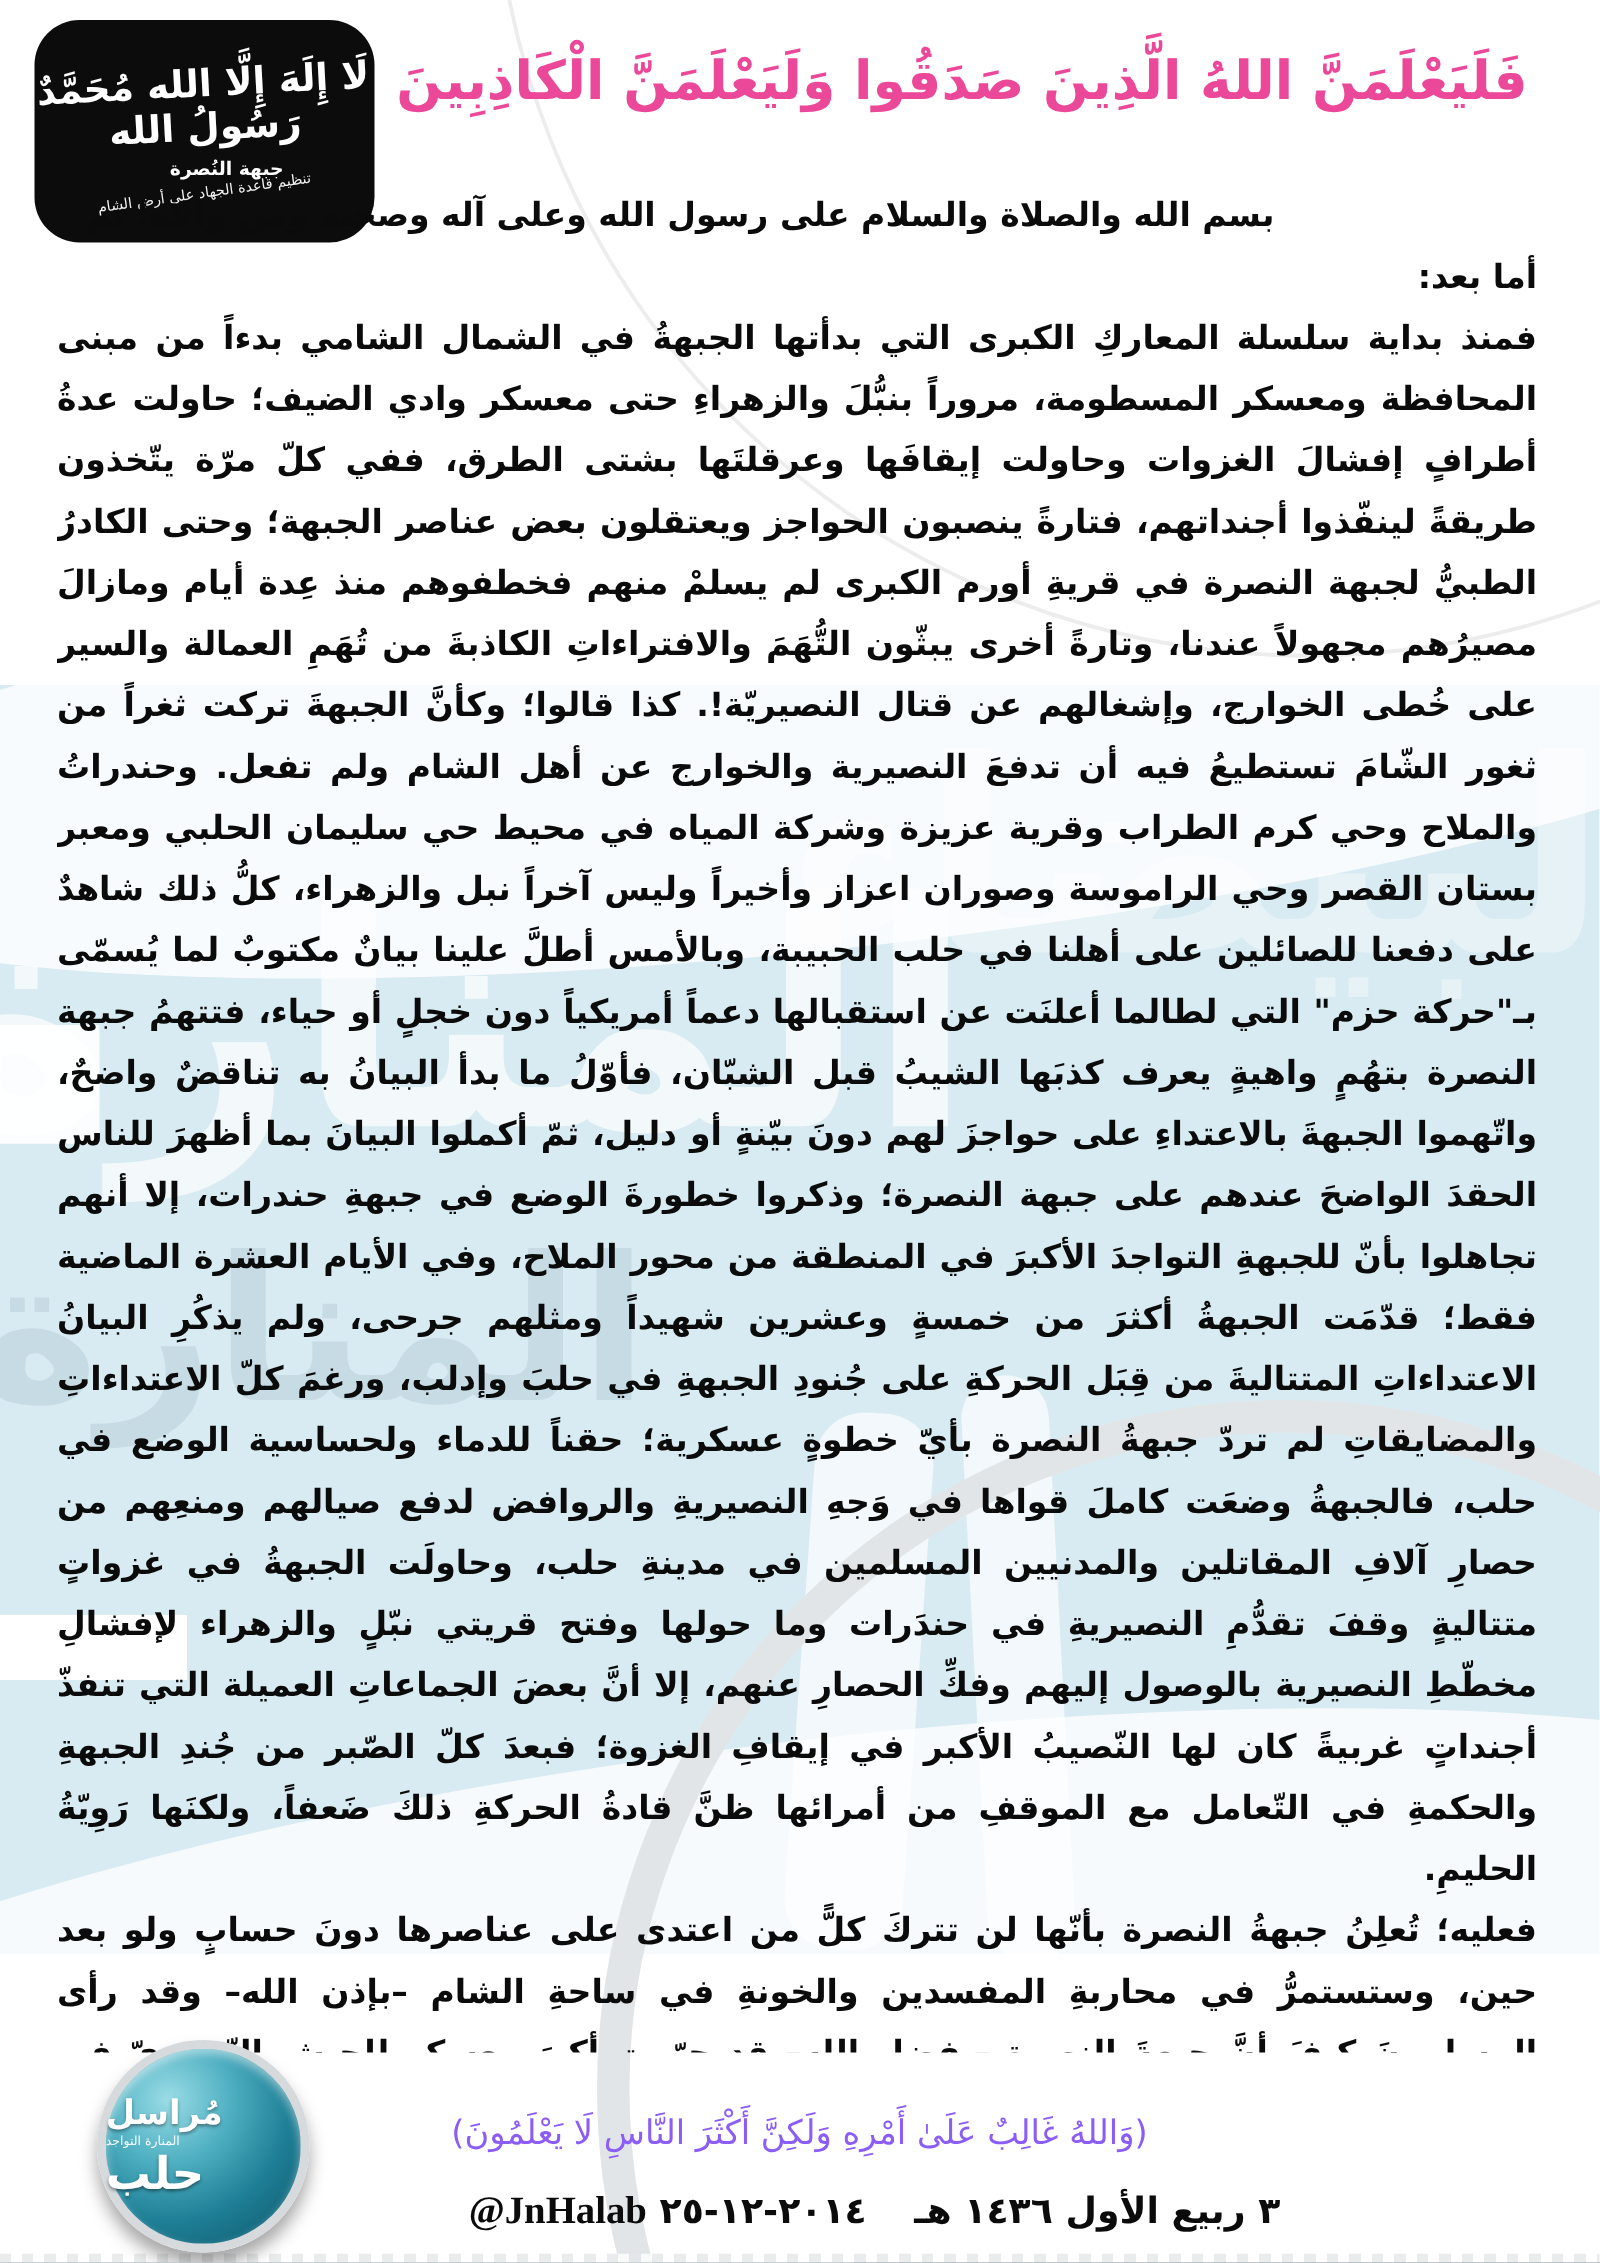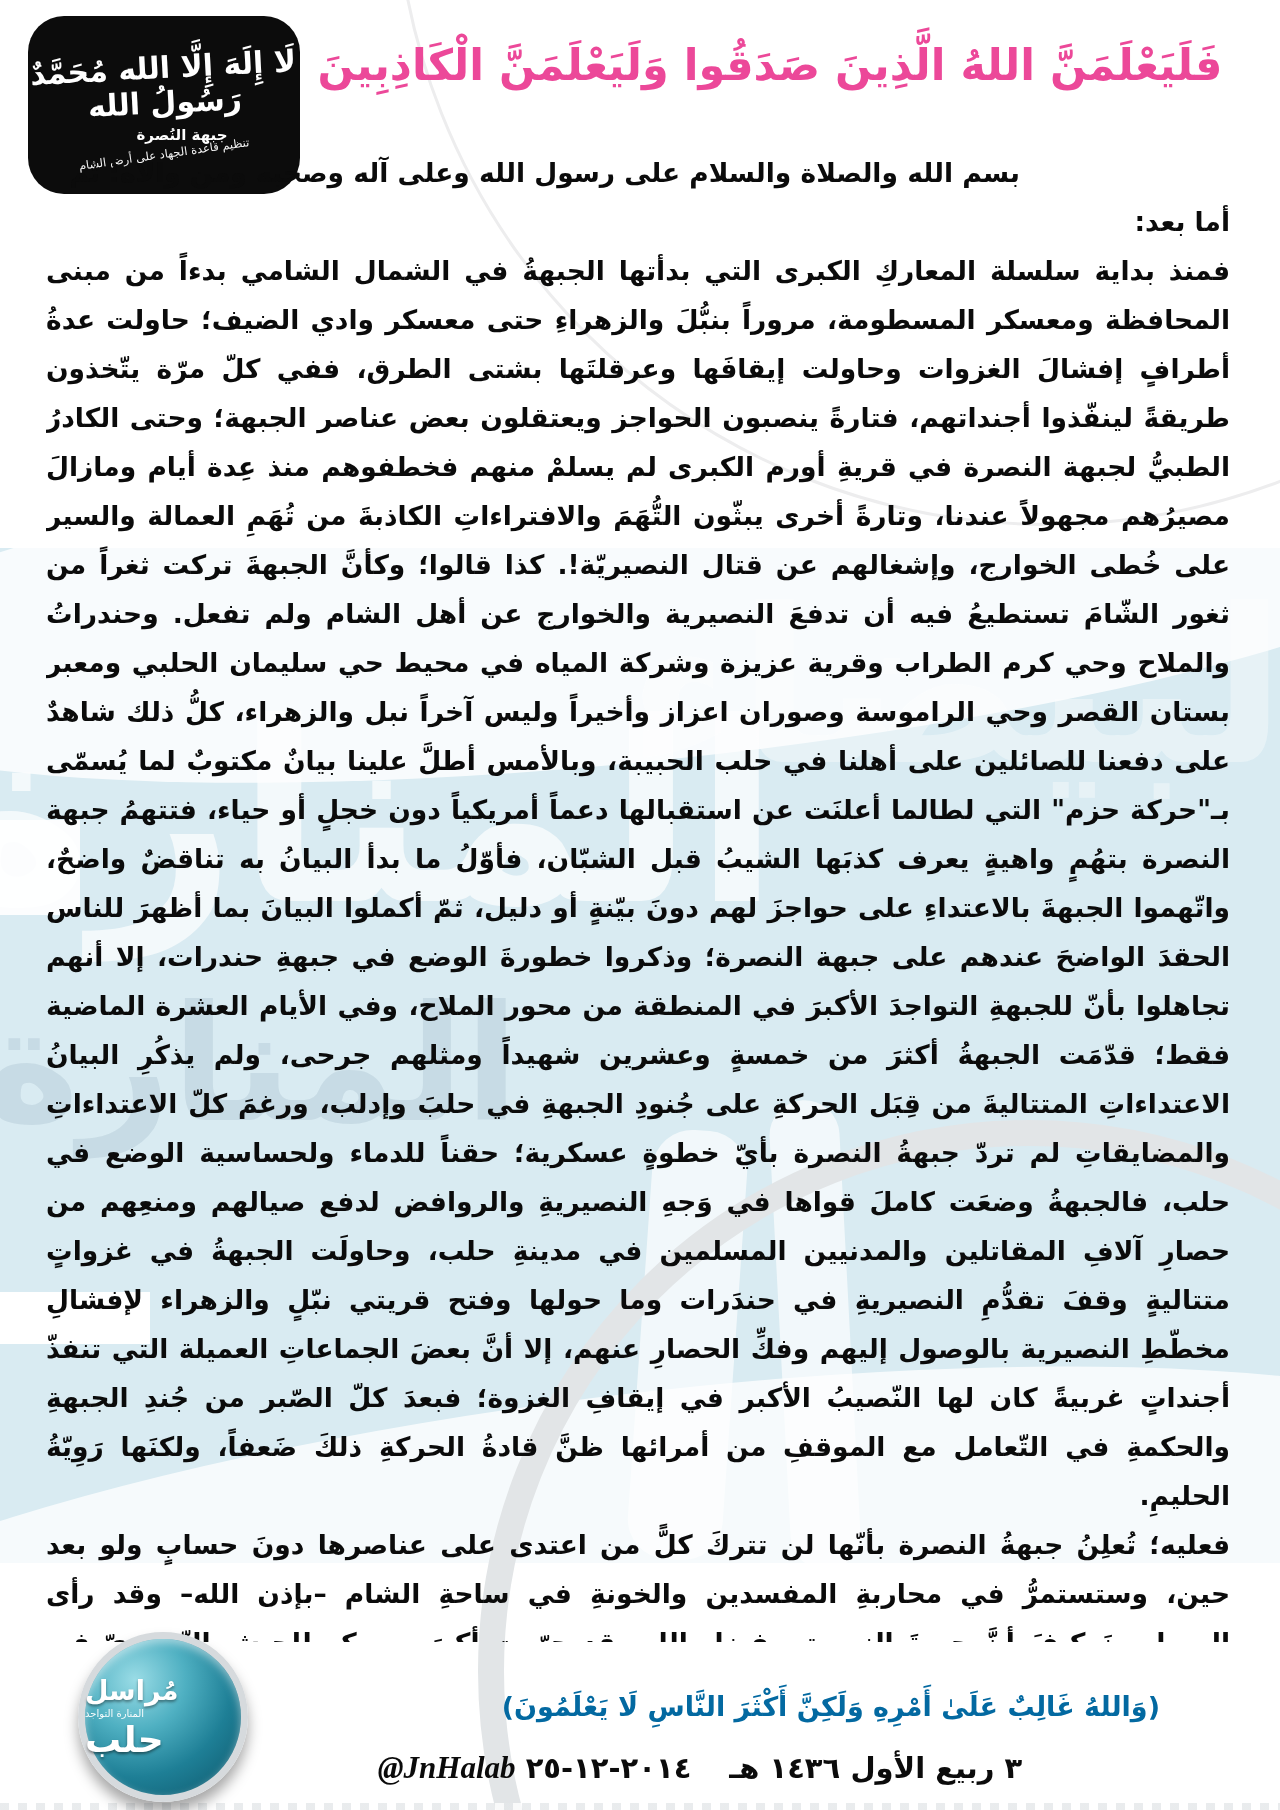--- a/index.html
+++ b/index.html
@@ -47,29 +47,29 @@
   .doc-body{
     position:absolute;z-index:2;top:148px;right:50px;left:46px;bottom:168px;
     overflow:hidden;direction:rtl;color:#0b0b0b;font-weight:bold;
     font-size:26.5px;line-height:49px;text-align:justify;text-justify:inter-word;
   }
   .doc-body p{margin:0;}
   .doc-body .basmala{text-indent:210px;text-align:right;}
   
   .verse{
     position:absolute;z-index:2;left:120px;right:120px;bottom:88px;
-    color:#0369a1;font-weight:bold;font-size:27px;direction:rtl;
+    text-align:center;color:#8b5cf6;font-weight:normal;font-size:27px;direction:rtl;
   }
   .dateline{
     position:absolute;z-index:2;left:180px;right:60px;bottom:24px;
     text-align:center;color:#0b0b0b;font-weight:bold;font-size:29px;direction:rtl;
   }
   .dateline .sep{display:inline-block;width:38px;}
   .dateline .greg{direction:ltr;unicode-bidi:isolate;}
-  .dateline .handle{font-family:"Liberation Serif",serif;font-size:31px;unicode-bidi:isolate;direction:ltr;font-style:italic;}
+  .dateline .handle{font-family:"Liberation Serif",serif;font-size:31px;unicode-bidi:isolate;direction:ltr;}
   
   .badge{
     position:absolute;z-index:3;left:78px;top:1632px;width:156px;height:156px;
     border-radius:50%;
     background:radial-gradient(circle at 32% 26%, #9adce6 0%, #4fb0c2 32%, #1e7f96 62%, #0d5468 100%);
     border:7px solid #d6dadd;
     box-shadow:0 10px 14px rgba(0,0,0,.35), inset 0 4px 8px rgba(255,255,255,.5);
     display:flex;flex-direction:column;align-items:flex-end;justify-content:center;
     color:#ffffff;text-align:center;
   }

